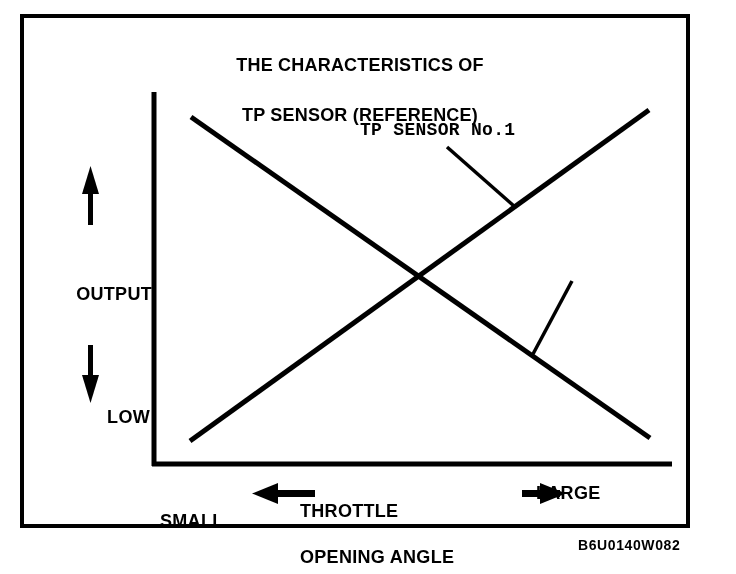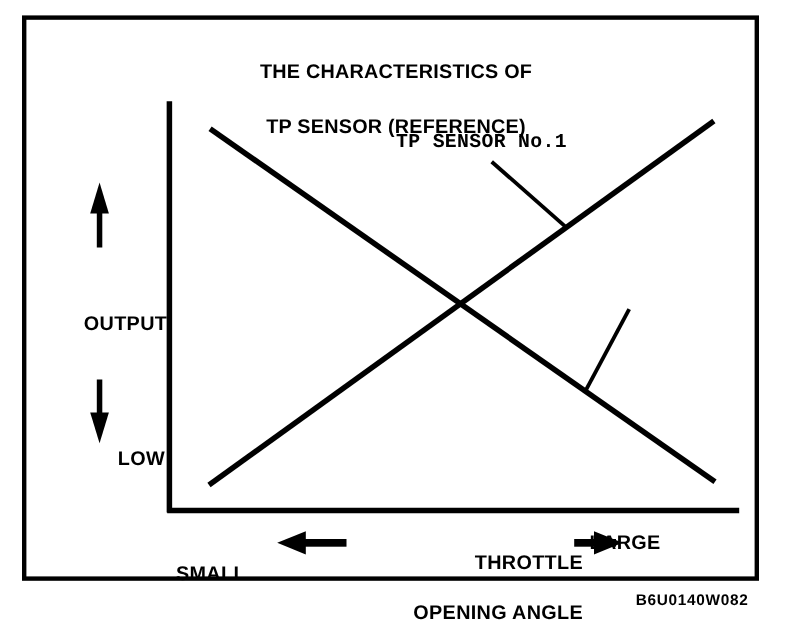--- a/index.html
+++ b/index.html
@@ -97,21 +97,21 @@
     top: 511px;
   }
   .lbl-large {
     left: 536px;
     top: 483px;
   }
   .lbl-throttle {
     left: 300px;
     top: 477px;
     width: 230px;
-    text-align: right;
+    text-align: left;
     line-height: 23px;
     white-space: pre-line;
   }
 
   .lbl-sensor1 {
     left: 360px;
     top: 120px;
     font-family: Liberation Mono, monospace;
   }
   .lbl-sensor2 {

